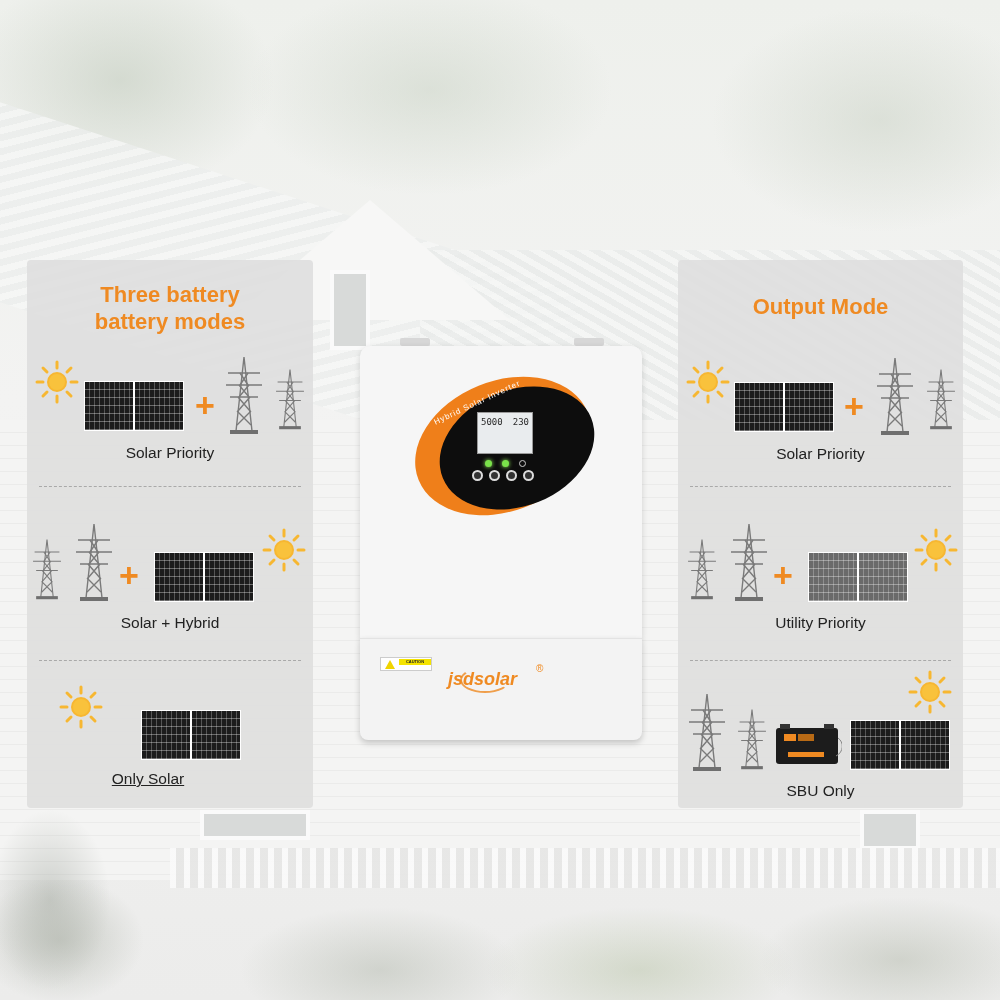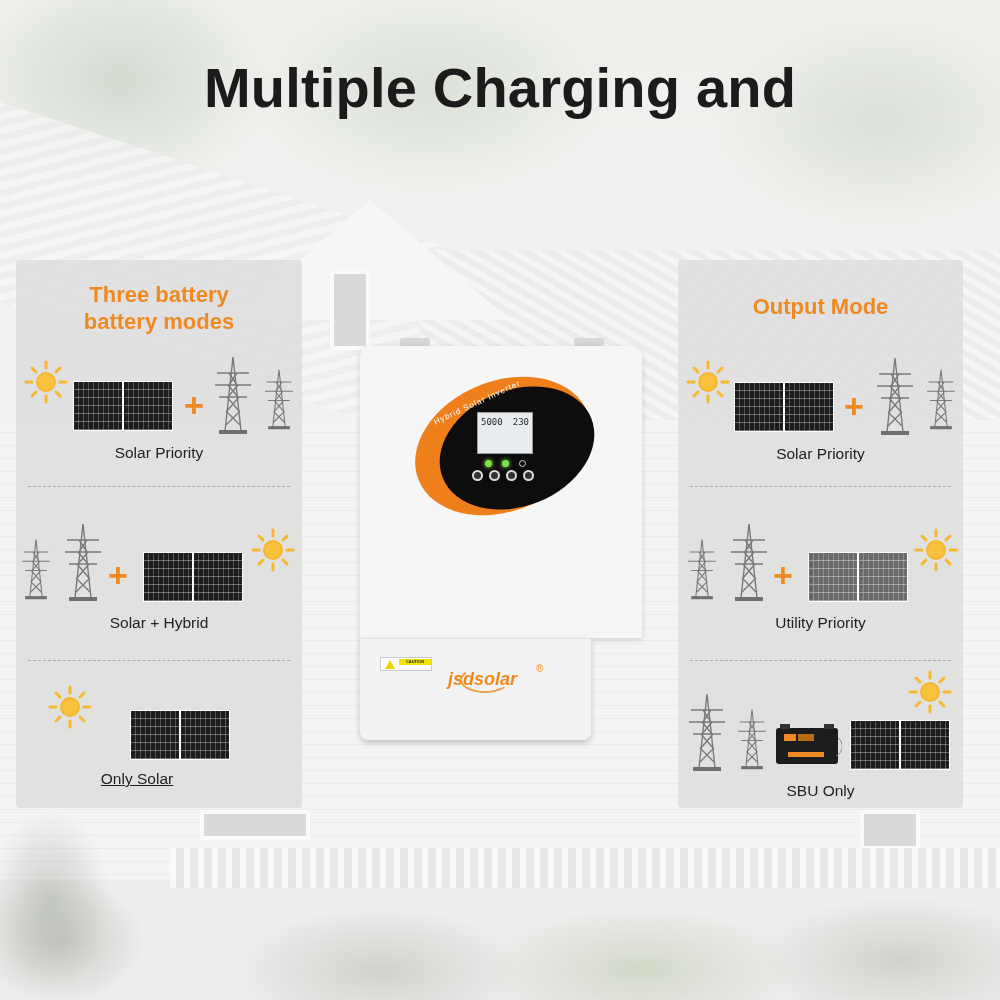--- a/index.html
+++ b/index.html
@@ -35,21 +35,21 @@
                 radial-gradient(ellipse 200px 90px at 900px 80px, rgba(185,190,178,.55), transparent 70%); }
   .bg .leftbush { position: absolute; left: 0; top: 800px; width: 150px; height: 200px;
     background: radial-gradient(ellipse 80px 120px at 50px 100px, rgba(170,175,168,.55), transparent 75%); }
 
   
   .title { position: absolute; left: 0; top: 56px; width: 1000px; text-align: center;
     font-size: 56px; font-weight: 700; line-height: 64px; color: #1b1b1b; letter-spacing: 0.2px; }
 
   
   .panel { position: absolute; background: rgba(222,222,222,.92); border-radius: 4px; }
-  .panel.left { left: 16px; top: 260px; width: 286px; height: 548px; }
+  .panel.left { left: 27px; top: 260px; width: 286px; height: 548px; }
   .panel.right { left: 678px; top: 260px; width: 285px; height: 548px; }
   .panel-title { position: absolute; left: 0; width: 100%; text-align: center; color: #ef8a22;
     font-weight: 700; font-size: 22px; line-height: 27px; }
   .divider { position: absolute; left: 12px; right: 12px; height: 0; border-top: 1.5px dashed #a9a9a9; }
   .mode-label { position: absolute; width: 100%; text-align: center; font-size: 15.5px; color: #222; }
 
   
   .sun { position: absolute; width: 44px; height: 44px; }
   .panel-img { position: absolute; display: flex; gap: 2px; background: #fff; padding: 1px; }
   .panel-img .half { width: 48px; height: 48px;
@@ -59,21 +59,21 @@
   .panel-img.grey .half { background-color: #6a6a6a; }
   .plus { position: absolute; color: #ef8a22; font-weight: 700; font-size: 34px; line-height: 30px; }
   .tower { position: absolute; }
   .battery { position: absolute; width: 68px; height: 44px; }
 
   
   .inverter { position: absolute; left: 352px; top: 338px; width: 298px; height: 402px; }
   .inv-top-tab { position: absolute; top: 0; height: 8px; width: 30px; background: #d7d7d7; border-radius: 2px; }
   .inv-body { position: absolute; left: 8px; top: 8px; width: 282px; height: 292px; background: #f6f6f6;
     border-radius: 10px 10px 0 0; box-shadow: 0 2px 6px rgba(0,0,0,.15); }
-  .inv-lower { position: absolute; left: 8px; top: 300px; width: 231px; height: 102px; background: #f3f3f3;
+  .inv-lower { position: absolute; left: 8px; top: 300px; width: 282px; height: 102px; background: #f3f3f3;
     border-top: 1px solid #e3e3e3; border-radius: 0 0 8px 8px; box-shadow: 0 3px 6px rgba(0,0,0,.2); }
   .inv-oval-orange { position: absolute; left: 52px; top: 35px; width: 182px; height: 130px; border-radius: 50%;
     background: #ef7f1a; transform: rotate(-22deg); }
   .inv-oval-black { position: absolute; left: 77px; top: 44px; width: 160px; height: 116px; border-radius: 50%;
     background: #0d0d0d; transform: rotate(-22deg); }
   .inv-oval-label { position: absolute; left: 70px; top: 52px; font-size: 8px; color: #fff; transform: rotate(-25deg);
     letter-spacing: 1px; }
   .lcd { position: absolute; left: 117px; top: 66px; width: 56px; height: 42px; background: #e9ecee; border: 1px solid #9a9a9a; }
   .lcd .v1 { position: absolute; left: 3px; top: 4px; font-size: 9px; color: #2a2a2a; font-family: "DejaVu Sans Mono", monospace; }
   .lcd .v2 { position: absolute; right: 3px; top: 4px; font-size: 9px; color: #2a2a2a; font-family: "DejaVu Sans Mono", monospace; }
@@ -99,21 +99,20 @@
   <div class="wall"></div>
   <div class="window" style="left:330px;top:270px;width:40px;height:80px;"></div>
   <div class="window" style="left:200px;top:810px;width:110px;height:30px;"></div>
   <div class="window" style="left:860px;top:810px;width:60px;height:40px;"></div>
   <div class="rail"></div>
   <div class="leftbush"></div>
   <div class="plants"></div>
 </div>
 
 <div class="title">
-  <div>Multiple Charging and</div>
 </div>
 
 <svg width="0" height="0" style="position:absolute">
   <defs>
     <symbol id="sunsym" viewBox="0 0 44 44">
       <g stroke="#f7b731" stroke-width="3" stroke-linecap="round">
         <line x1="22" y1="2" x2="22" y2="8"></line>
           <line x1="22" y1="36" x2="22" y2="42"></line>
         <line x1="2" y1="22" x2="8" y2="22"></line>
           <line x1="36" y1="22" x2="42" y2="22"></line>

